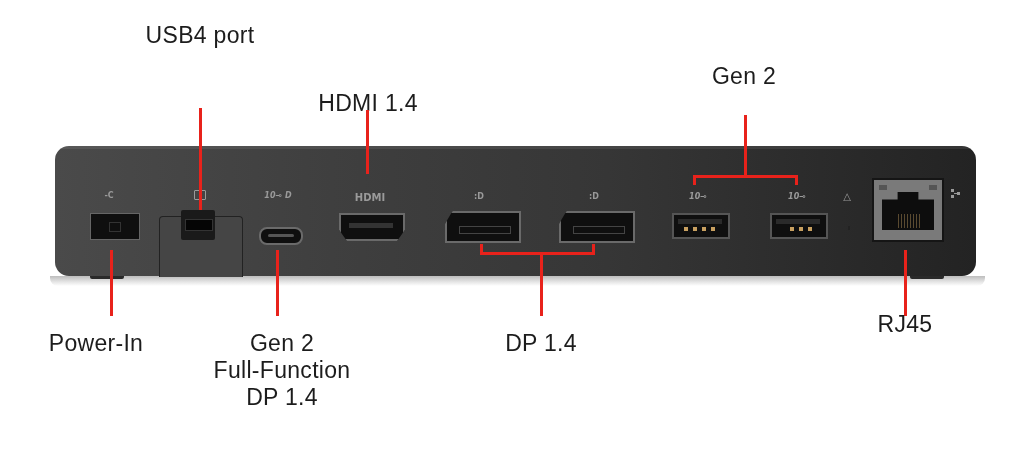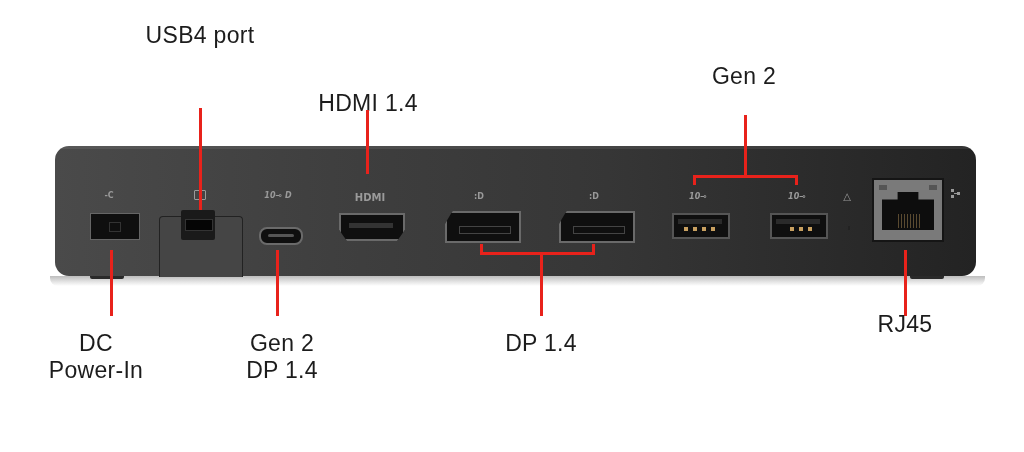--- a/index.html
+++ b/index.html
@@ -107,25 +107,25 @@
 
 <div class="line" style="left:110px; top:250px; width:3px; height:66px;"></div>
 <div class="line" style="left:276px; top:250px; width:3px; height:66px;"></div>
 <div class="line" style="left:480px; top:252px; width:115px; height:3px;"></div>
 <div class="line" style="left:480px; top:244px; width:3px; height:10px;"></div>
 <div class="line" style="left:592px; top:244px; width:3px; height:10px;"></div>
 <div class="line" style="left:540px; top:252px; width:3px; height:64px;"></div>
 <div class="line" style="left:904px; top:250px; width:3px; height:66px;"></div>
 
 <div class="label" style="left:96px; top:320px;">
-  <span>DC</span>
   <span>Power-In</span>
 </div>
 <div class="label" style="left:282px; top:320px;">
   <span>Gen 2</span>
+  <span>Full-Function</span>
   <span>DP 1.4</span>
 </div>
 <div class="label" style="left:541px; top:320px;">
   <span>DP 1.4</span>
 </div>
 <div class="label" style="left:905px; top:301px;">
   <span>RJ45</span>
 </div>
 
 </body></html>

